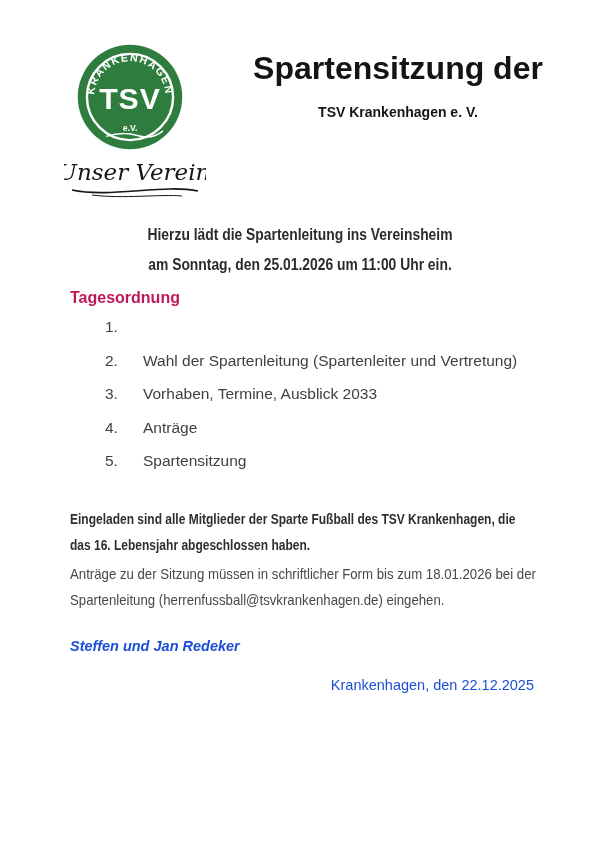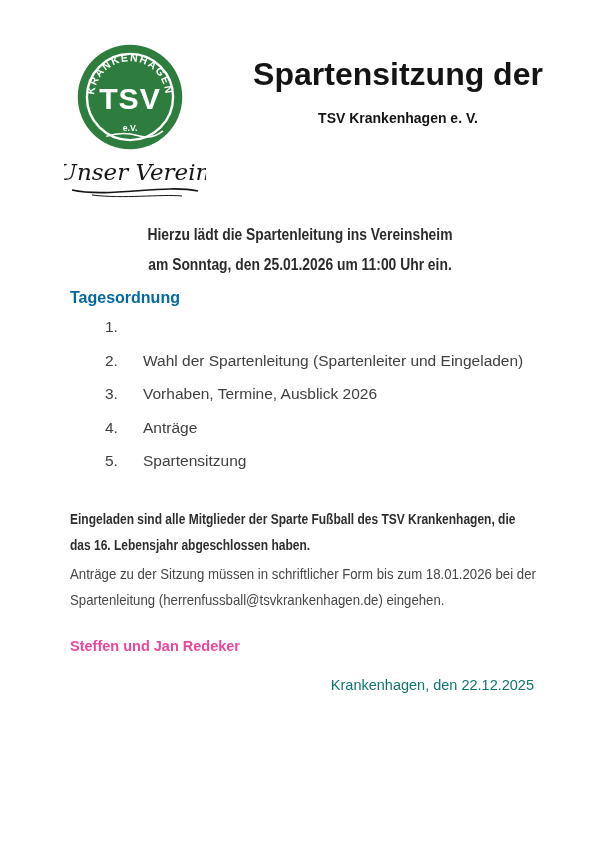--- a/index.html
+++ b/index.html
@@ -33,21 +33,20 @@
   }
 
   
   .title-block {
     position: absolute;
     left: 233px;
     top: 46px;
     width: 330px;
     text-align: center;
     color: #141414;
-    margin-top: 6px;
   }
   .title-line {
     font-size: 32px;
     font-weight: 700;
     line-height: 45px;
     white-space: nowrap;
   }
   .subtitle {
     margin-top: 13px;
     font-size: 14px;
@@ -71,21 +70,21 @@
   }
   .invitation .line { white-space: nowrap; }
 
   
   .agenda-heading {
     position: absolute;
     left: 70px;
     top: 289px;
     font-size: 16px;
     font-weight: 700;
-    color: #0369a1;
+    color: #be185d;
   }
   .agenda-list {
     position: absolute;
     left: 70px;
     top: 318px;
     list-style: none;
     font-size: 15.5px;
     color: #404040;
   }
   .agenda-item {
@@ -126,28 +125,29 @@
   .signature {
     position: absolute;
     left: 70px;
     top: 636px;
     font-size: 14.5px;
     line-height: 20.5px;
     color: #474747;
   }
   .signature .names {
     font-weight: 700;
-    color: #ec4899;
+    font-style: italic;
+    color: #1d4ed8;
   }
   .place-date {
     position: absolute;
     top: 677px;
     right: 66px;
     font-size: 14.5px;
-    color: #0f766e;
+    color: #1d4ed8;
     white-space: nowrap;
   }
 </style>
 </head>
 <body>
 
 <div class="page">
 
   <svg class="logo-badge" viewBox="0 0 120 120">
     <circle cx="60" cy="60" r="57" fill="#2e7d3e"></circle>
@@ -178,25 +178,25 @@
   </div>
 
   <div class="agenda-heading">Tagesordnung</div>
 
   <ol class="agenda-list">
     <li class="agenda-item">
       <span class="num">1.</span>
     </li>
     <li class="agenda-item">
       <span class="num">2.</span>
-      <span class="txt">Wahl der Spartenleitung (Spartenleiter und Eingeladen)</span>
+      <span class="txt">Wahl der Spartenleitung (Spartenleiter und Vertretung)</span>
     </li>
     <li class="agenda-item">
       <span class="num">3.</span>
-      <span class="txt">Vorhaben, Termine, Ausblick 2026</span>
+      <span class="txt">Vorhaben, Termine, Ausblick 2033</span>
     </li>
     <li class="agenda-item">
       <span class="num">4.</span>
       <span class="txt">Anträge</span>
     </li>
     <li class="agenda-item">
       <span class="num">5.</span>
       <span class="txt">Spartensitzung</span>
     </li>
   </ol>

